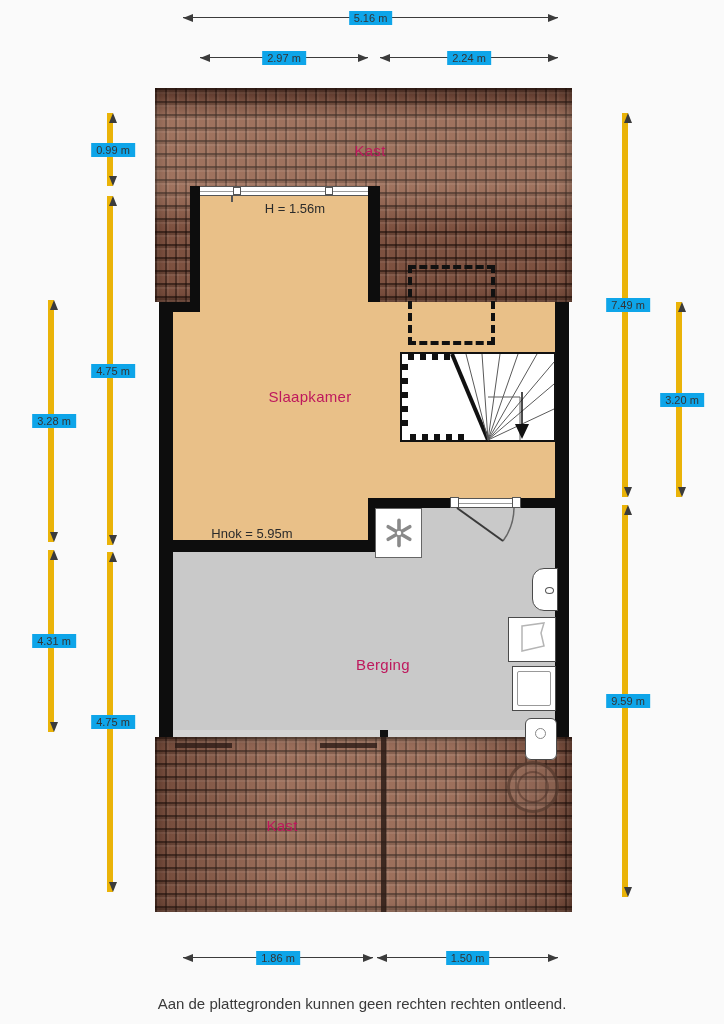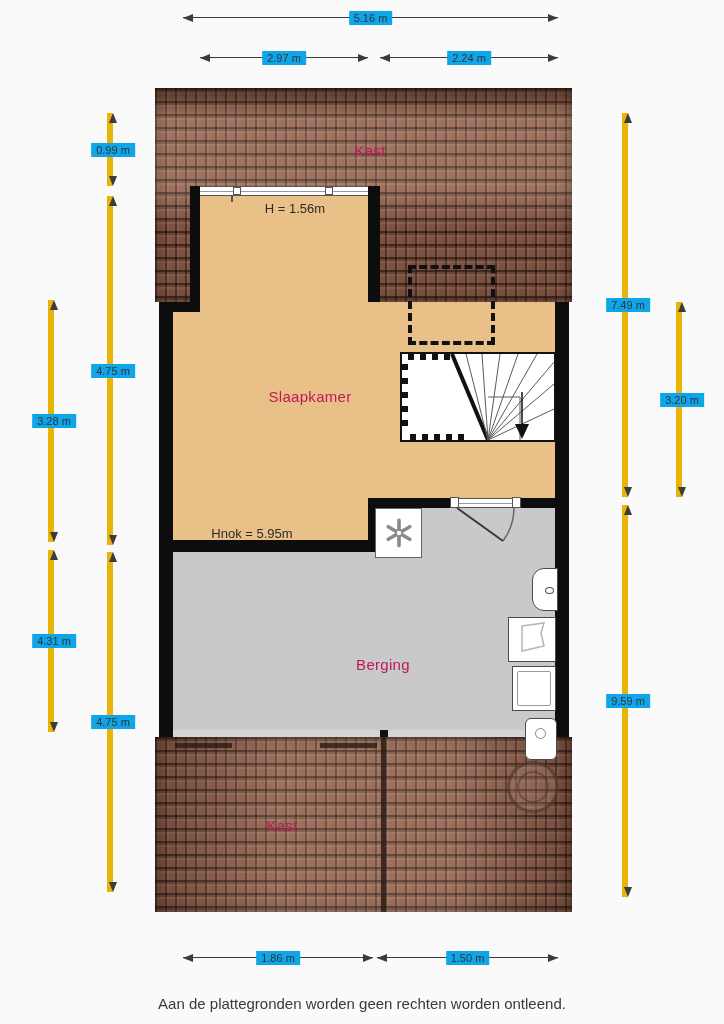--- a/index.html
+++ b/index.html
@@ -237,13 +237,13 @@
   <span class="dim-label">9.59 m</span>
 </div>
 
 <div class="hdim" style="left:183px;top:957px;width:190px;">
   <span class="dim-label">1.86 m</span>
 </div>
 <div class="hdim" style="left:377px;top:957px;width:181px;">
   <span class="dim-label">1.50 m</span>
 </div>
 
-<div class="disclaimer">Aan de plattegronden worden geen rechten worden ontleend.</div>
+<div class="disclaimer">Aan de plattegronden kunnen geen rechten rechten ontleend.</div>
 
 </body></html>

